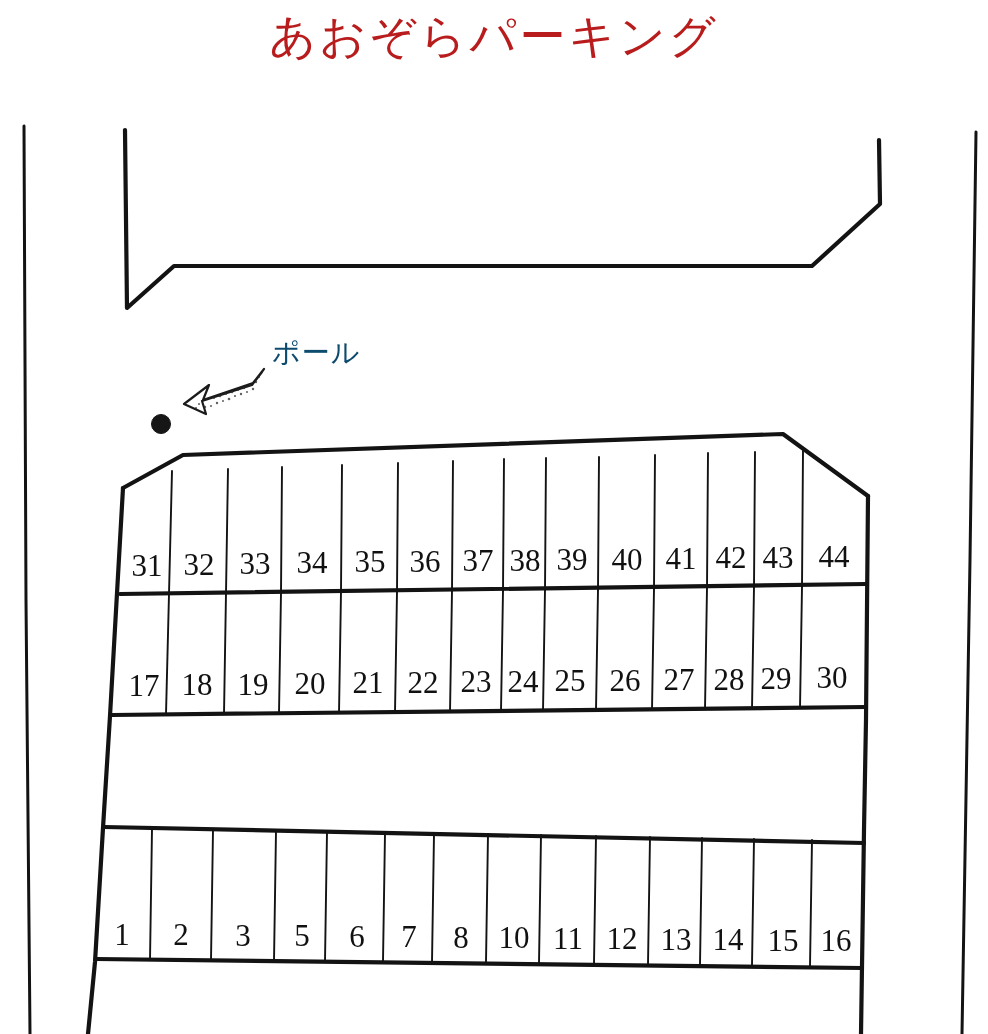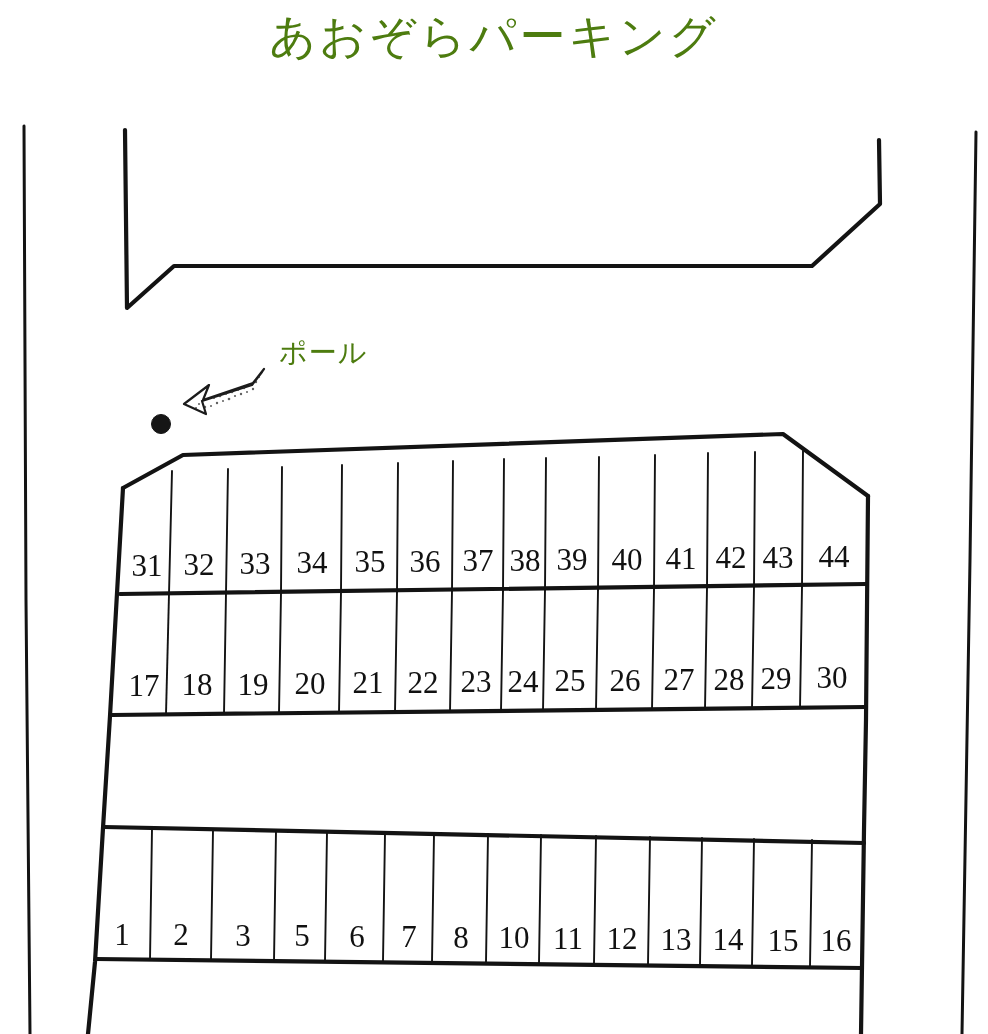--- a/index.html
+++ b/index.html
@@ -23,30 +23,30 @@
   #title {
     position: absolute;
     left: 0;
     top: 6px;
     width: 988px;
     text-align: center;
     font-family: "DejaVu Sans", "Liberation Sans", sans-serif;
     font-size: 46px;
     font-weight: 400;
     letter-spacing: 3px;
-    color: #4d7c0f;
+    color: #b91c1c;
     white-space: nowrap;
   }
   #pole-label {
     position: absolute;
-    left: 279px;
+    left: 272px;
     top: 334px;
     font-family: Liberation Serif, serif;
     font-size: 28px;
-    color: #4d7c0f;
+    color: #0c4a6e;
     letter-spacing: 1px;
     white-space: nowrap;
   }
   svg.plan {
     position: absolute;
     left: 0;
     top: 0;
     width: 988px;
     height: 1034px;
   }

